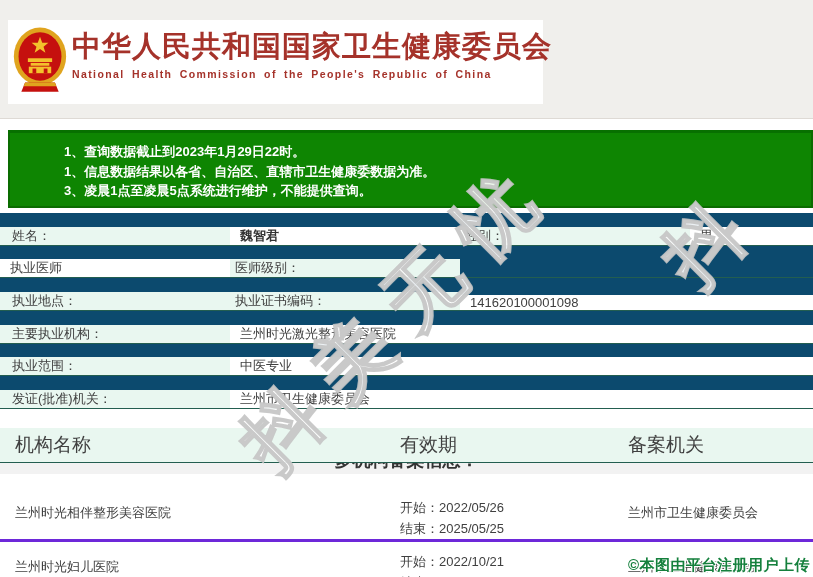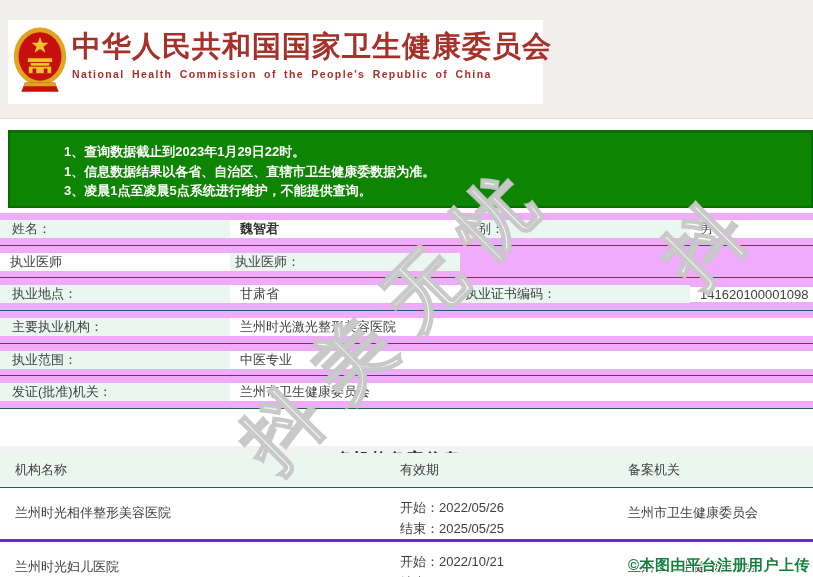--- a/index.html
+++ b/index.html
@@ -33,39 +33,39 @@
     position:absolute; left:8px; top:130px; width:805px; height:78px;
     box-sizing:border-box; background:#0e8502;
     border:2px solid #0a6c00; border-top:3px solid #077000;
     color:#ffffff; font-size:13px; font-weight:bold;
     padding:9px 10px 0 54px; line-height:19.5px;
   }
   
   .ptable { position:absolute; top:213px; left:0; width:813px; font-size:13px; }
   .prow {
     display:flex; height:32.7px; box-sizing:border-box;
-    border-bottom:1px solid #235e50; align-items:center; background:#f0abfc;
+    border-bottom:1px solid #235e50; align-items:flex-end; background:#0c4a6e;
   }
   .cell { display:flex; align-items:center; box-sizing:border-box; }
   .cell-label  { width:230px; background:#e9f7f0; padding-left:12px; flex:none; }
   .cell-value  { width:230px; padding-left:10px; flex:none; background:#fff; }
   .cell-label2 { width:230px; background:#e9f7f0; padding-left:5px; flex:none; }
   .cell-value2 { flex:1; padding-left:10px; background:#fff; }
   .cell-value-wide { flex:1; padding-left:10px; background:#fff; }
   .bold { font-weight:bold; color:#333; }
   
   .section-title {
     position:absolute; top:410px; left:0; width:813px; height:28px;
     background:#f2f2f2; display:flex; align-items:center; justify-content:center;
     font-size:18px; font-weight:bold; color:#333;margin-top:36px;
   }
   .rheader {
-    position:absolute; top:453px; left:0; width:813px; height:35px;
+    position:absolute; top:428px; left:0; width:813px; height:35px;
     background:#e9f7f0; border-bottom:1px solid #235e50; box-sizing:border-box;
-    display:flex; align-items:center; font-size:13px;
+    display:flex; align-items:center; font-size:19px;
   }
   .rh-col1 { width:385px; padding-left:15px; box-sizing:border-box; }
   .rh-col2 { width:230px; padding-left:15px; box-sizing:border-box; }
   .rh-col3 { flex:1;      padding-left:13px; box-sizing:border-box; }
   .rrow {
     position:absolute; left:0; width:813px; display:flex; font-size:13px;
     box-sizing:border-box; background:#fff;
   }
   .rrow1 { top:488px; height:54px; border-bottom:3px solid #6d28d9; }
   .rrow2 { top:542px; height:35px; }
@@ -123,25 +123,24 @@
 
   <div class="ptable">
     <div class="prow">
       <div class="cell cell-label">姓名：</div>
       <div class="cell cell-value bold">魏智君</div>
       <div class="cell cell-label2">性别：</div>
       <div class="cell cell-value2">男</div>
     </div>
     <div class="prow">
       <div class="cell cell-value">执业医师</div>
-      <div class="cell cell-label2">执业医师：</div>
+      <div class="cell cell-label2">医师级别：</div>
     </div>
     <div class="prow">
       <div class="cell cell-label">执业地点：</div>
-      <div class="cell cell-value">甘肃省</div>
       <div class="cell cell-label2">执业证书编码：</div>
       <div class="cell cell-value2">141620100001098</div>
     </div>
     <div class="prow">
       <div class="cell cell-label">主要执业机构：</div>
       <div class="cell cell-value-wide">兰州时光激光整形美容医院</div>
     </div>
     <div class="prow">
       <div class="cell cell-label">执业范围：</div>
       <div class="cell cell-value-wide">中医专业</div>

